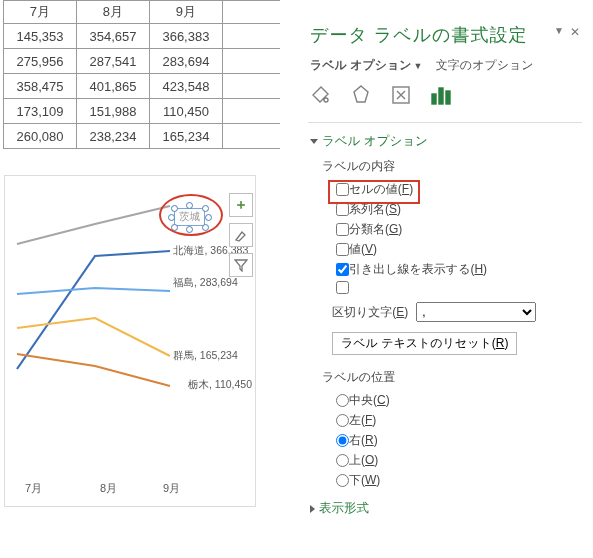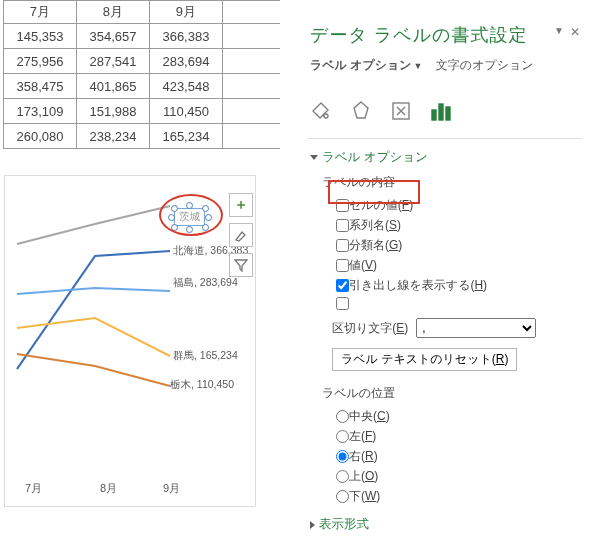--- a/index.html
+++ b/index.html
@@ -21,21 +21,21 @@
 .selbox{position:absolute;border:1px solid #7aa7d8;background:#fff;padding:1px 4px;font-size:10.5px;color:#9a9a9a}
 .handle{position:absolute;width:5px;height:5px;border:1px solid #4a80c0;background:#fff;border-radius:50%}
 .red-oval{position:absolute;border:2.5px solid #d43b2a;border-radius:50%}
 .axis-lbl{position:absolute;font-size:11px;color:#595959}
 
 
 .pane{position:absolute;left:300px;top:11px;width:290px;height:545px}
 .pane-title{font-size:18px;color:#2a7f3f;margin:12px 0 10px 10px;letter-spacing:1px}
 .pin{position:absolute;right:26px;top:14px;color:#777;font-size:10px}
 .close{position:absolute;right:10px;top:14px;color:#777;font-size:12px}
-.sub{margin:4px 0 26px 10px;font-size:12px}
+.sub{margin:4px 0 10px 10px;font-size:12px}
 .sub span{color:#555}
 .arrow{font-size:9px;color:#555;margin-left:2px}
 .icons{display:flex;gap:18px;margin:6px 0 16px 10px}
 .icon{width:22px;height:22px;stroke:#808080;fill:none;stroke-width:1.4}
 .icon.active{stroke:#2a7f3f;fill:#2a7f3f}
 .hr{border-top:1px solid #ddd;margin:0 8px 10px 8px}
 
 .section-head{color:#2a7f3f;font-size:12.5px;margin:2px 0 8px 10px;cursor:default}
 .tri{display:inline-block;width:0;height:0;border-left:4px solid transparent;border-right:4px solid transparent;margin-right:4px;vertical-align:middle}
 .tri.down{border-top:5px solid #606060}
@@ -107,21 +107,21 @@
 
       <path d="M 12 118 L 90 112 L 165 115" stroke="#6aa8e8" stroke-width="2" fill="none"></path>
 
       <path d="M 12 152 L 90 142 L 165 180" stroke="#f2b84a" stroke-width="2" fill="none"></path>
 
       <path d="M 12 178 L 90 190 L 165 210" stroke="#d8833a" stroke-width="2" fill="none"></path>
     </svg>
     <div class="lbl" style="left:168px;top:68px">北海道, 366,383</div>
     <div class="lbl" style="left:168px;top:100px">福島, 283,694</div>
     <div class="lbl" style="left:168px;top:173px">群馬, 165,234</div>
-    <div class="lbl" style="left:165px;top:202px">栃木, 110,450</div>
+    <div class="lbl" style="left:183px;top:202px">栃木, 110,450</div>
 
     <div class="selbox" style="left:169px;top:32px">茨城</div>
     <div class="handle" style="left:166px;top:29px"></div>
     <div class="handle" style="left:197px;top:29px"></div>
     <div class="handle" style="left:166px;top:48px"></div>
     <div class="handle" style="left:197px;top:48px"></div>
     <div class="handle" style="left:181px;top:26px"></div>
     <div class="handle" style="left:181px;top:50px"></div>
     <div class="handle" style="left:163px;top:38px"></div>
     <div class="handle" style="left:200px;top:38px"></div>

